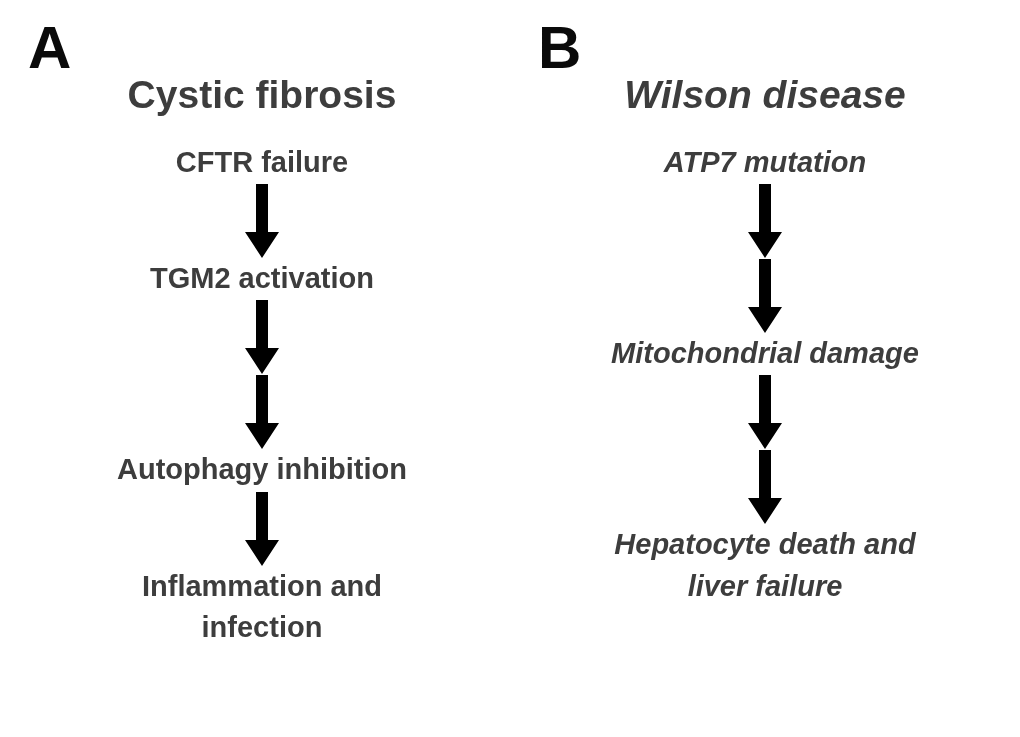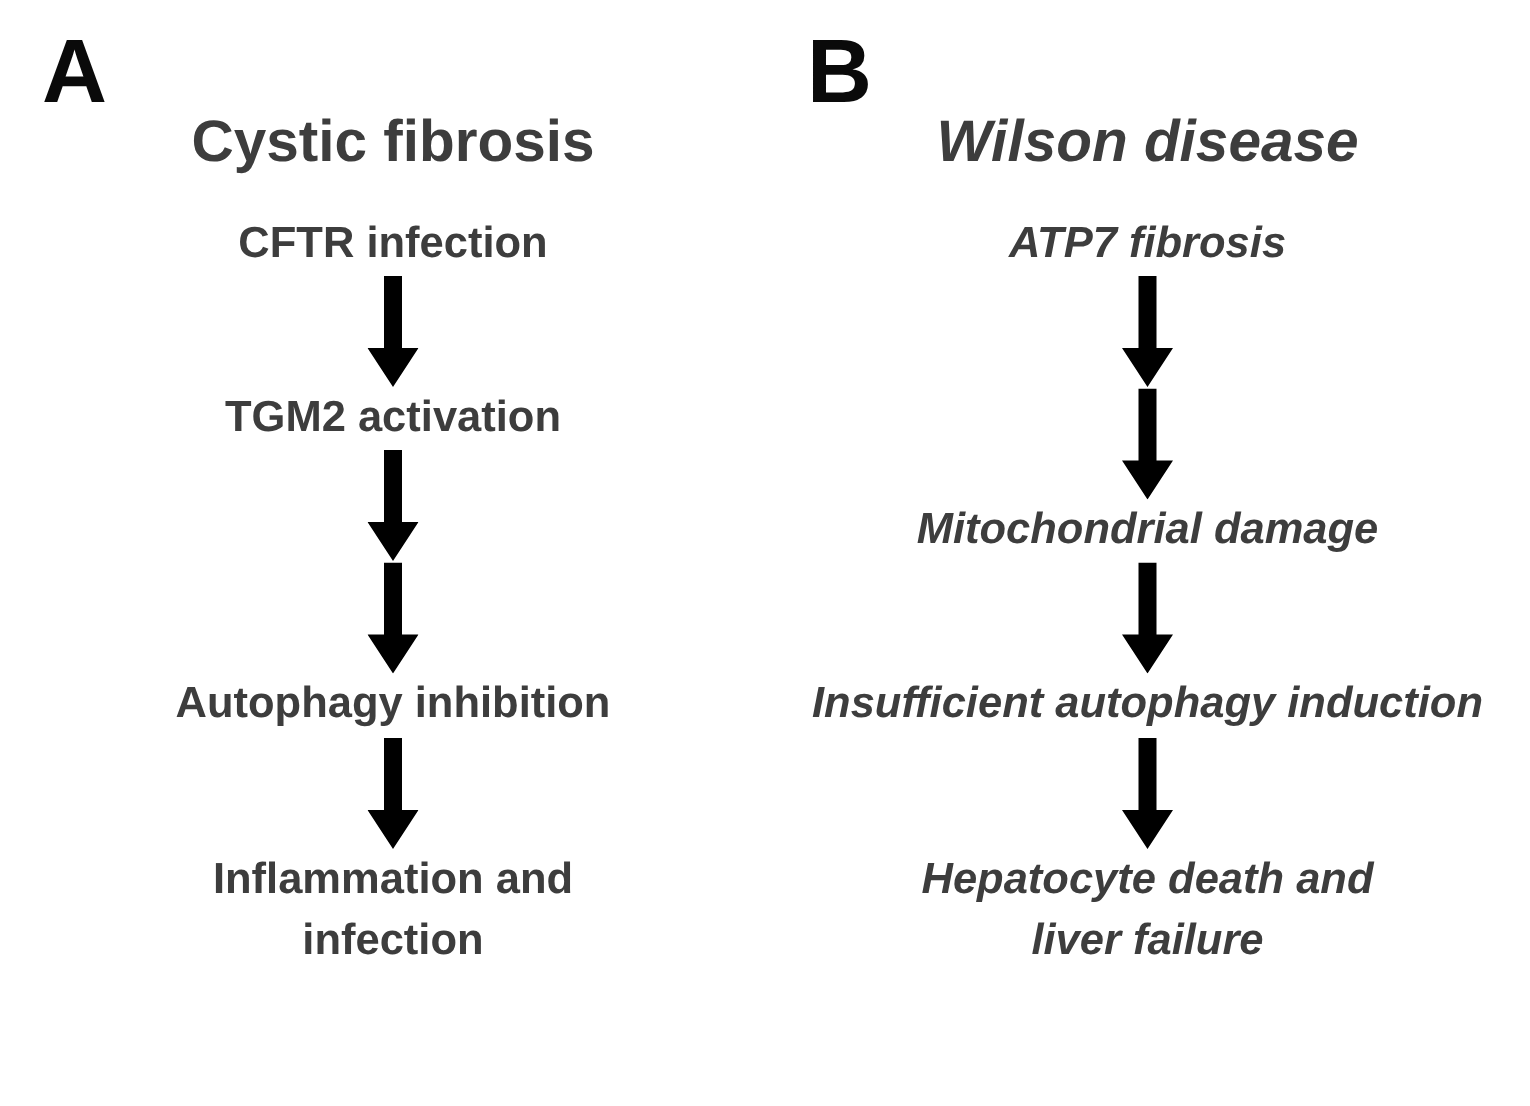--- a/index.html
+++ b/index.html
@@ -90,21 +90,21 @@
 <body>
 
 <div class="figure">
 
   <div class="panel panel-a">
     <div class="panel-letter">A</div>
     <div class="flow">
 
       <div class="flow-title">Cystic fibrosis</div>
 
-      <div class="node">CFTR infection</div>
+      <div class="node">CFTR failure</div>
 
       <span class="arrow">
         <svg width="34" height="74" viewBox="0 0 34 74" xmlns="http://www.w3.org/2000/svg">
           <polygon points="11,0 23,0 23,48 34,48 17,74 0,48 11,48" fill="#000000"></polygon>
         </svg>
       </span>
 
       <div class="node">TGM2 activation</div>
 
       <span class="arrow">
@@ -133,21 +133,21 @@
 
     </div>
   </div>
 
   <div class="panel panel-b">
     <div class="panel-letter">B</div>
     <div class="flow">
 
       <div class="flow-title">Wilson disease</div>
 
-      <div class="node">ATP7 fibrosis</div>
+      <div class="node">ATP7 mutation</div>
 
       <span class="arrow">
         <svg width="34" height="74" viewBox="0 0 34 74" xmlns="http://www.w3.org/2000/svg">
           <polygon points="11,0 23,0 23,48 34,48 17,74 0,48 11,48" fill="#000000"></polygon>
         </svg>
       </span>
 
 
       <span class="arrow">
         <svg width="34" height="74" viewBox="0 0 34 74" xmlns="http://www.w3.org/2000/svg">
@@ -156,21 +156,20 @@
       </span>
 
       <div class="node">Mitochondrial damage</div>
 
       <span class="arrow">
         <svg width="34" height="74" viewBox="0 0 34 74" xmlns="http://www.w3.org/2000/svg">
           <polygon points="11,0 23,0 23,48 34,48 17,74 0,48 11,48" fill="#000000"></polygon>
         </svg>
       </span>
 
-      <div class="node">Insufficient autophagy induction</div>
 
       <span class="arrow">
         <svg width="34" height="74" viewBox="0 0 34 74" xmlns="http://www.w3.org/2000/svg">
           <polygon points="11,0 23,0 23,48 34,48 17,74 0,48 11,48" fill="#000000"></polygon>
         </svg>
       </span>
 
       <div class="node">Hepatocyte death and
 liver failure</div>
 

